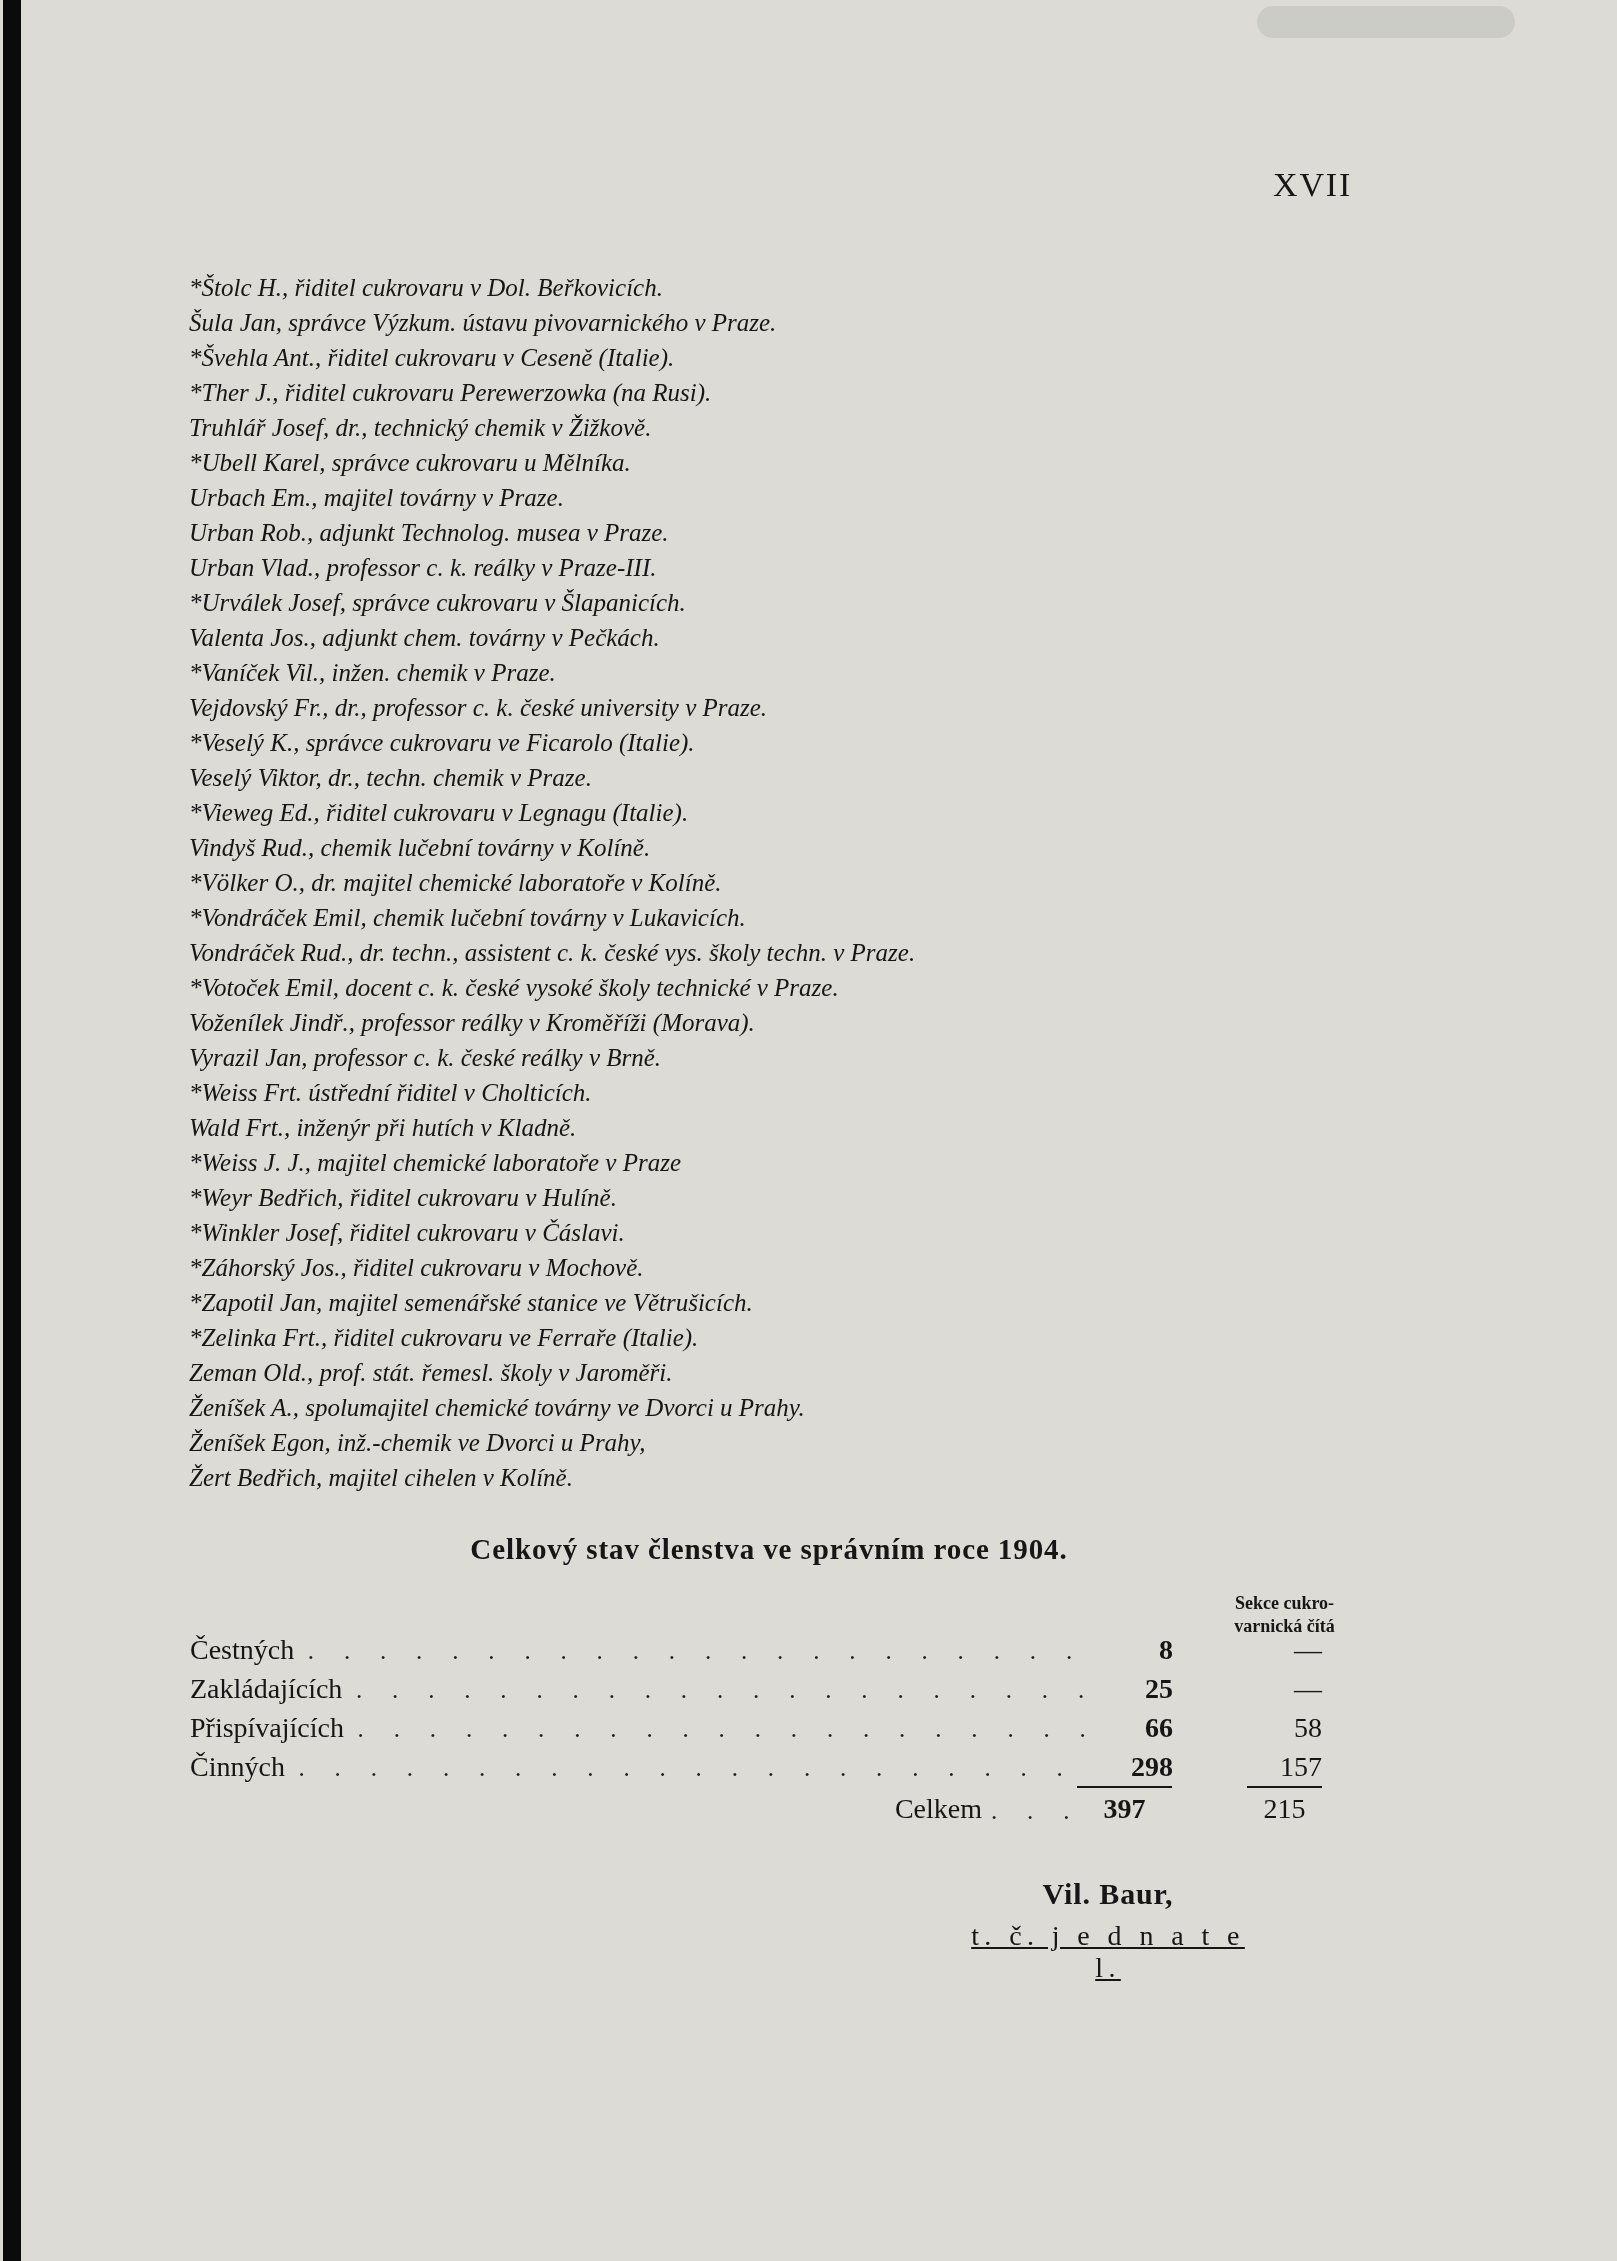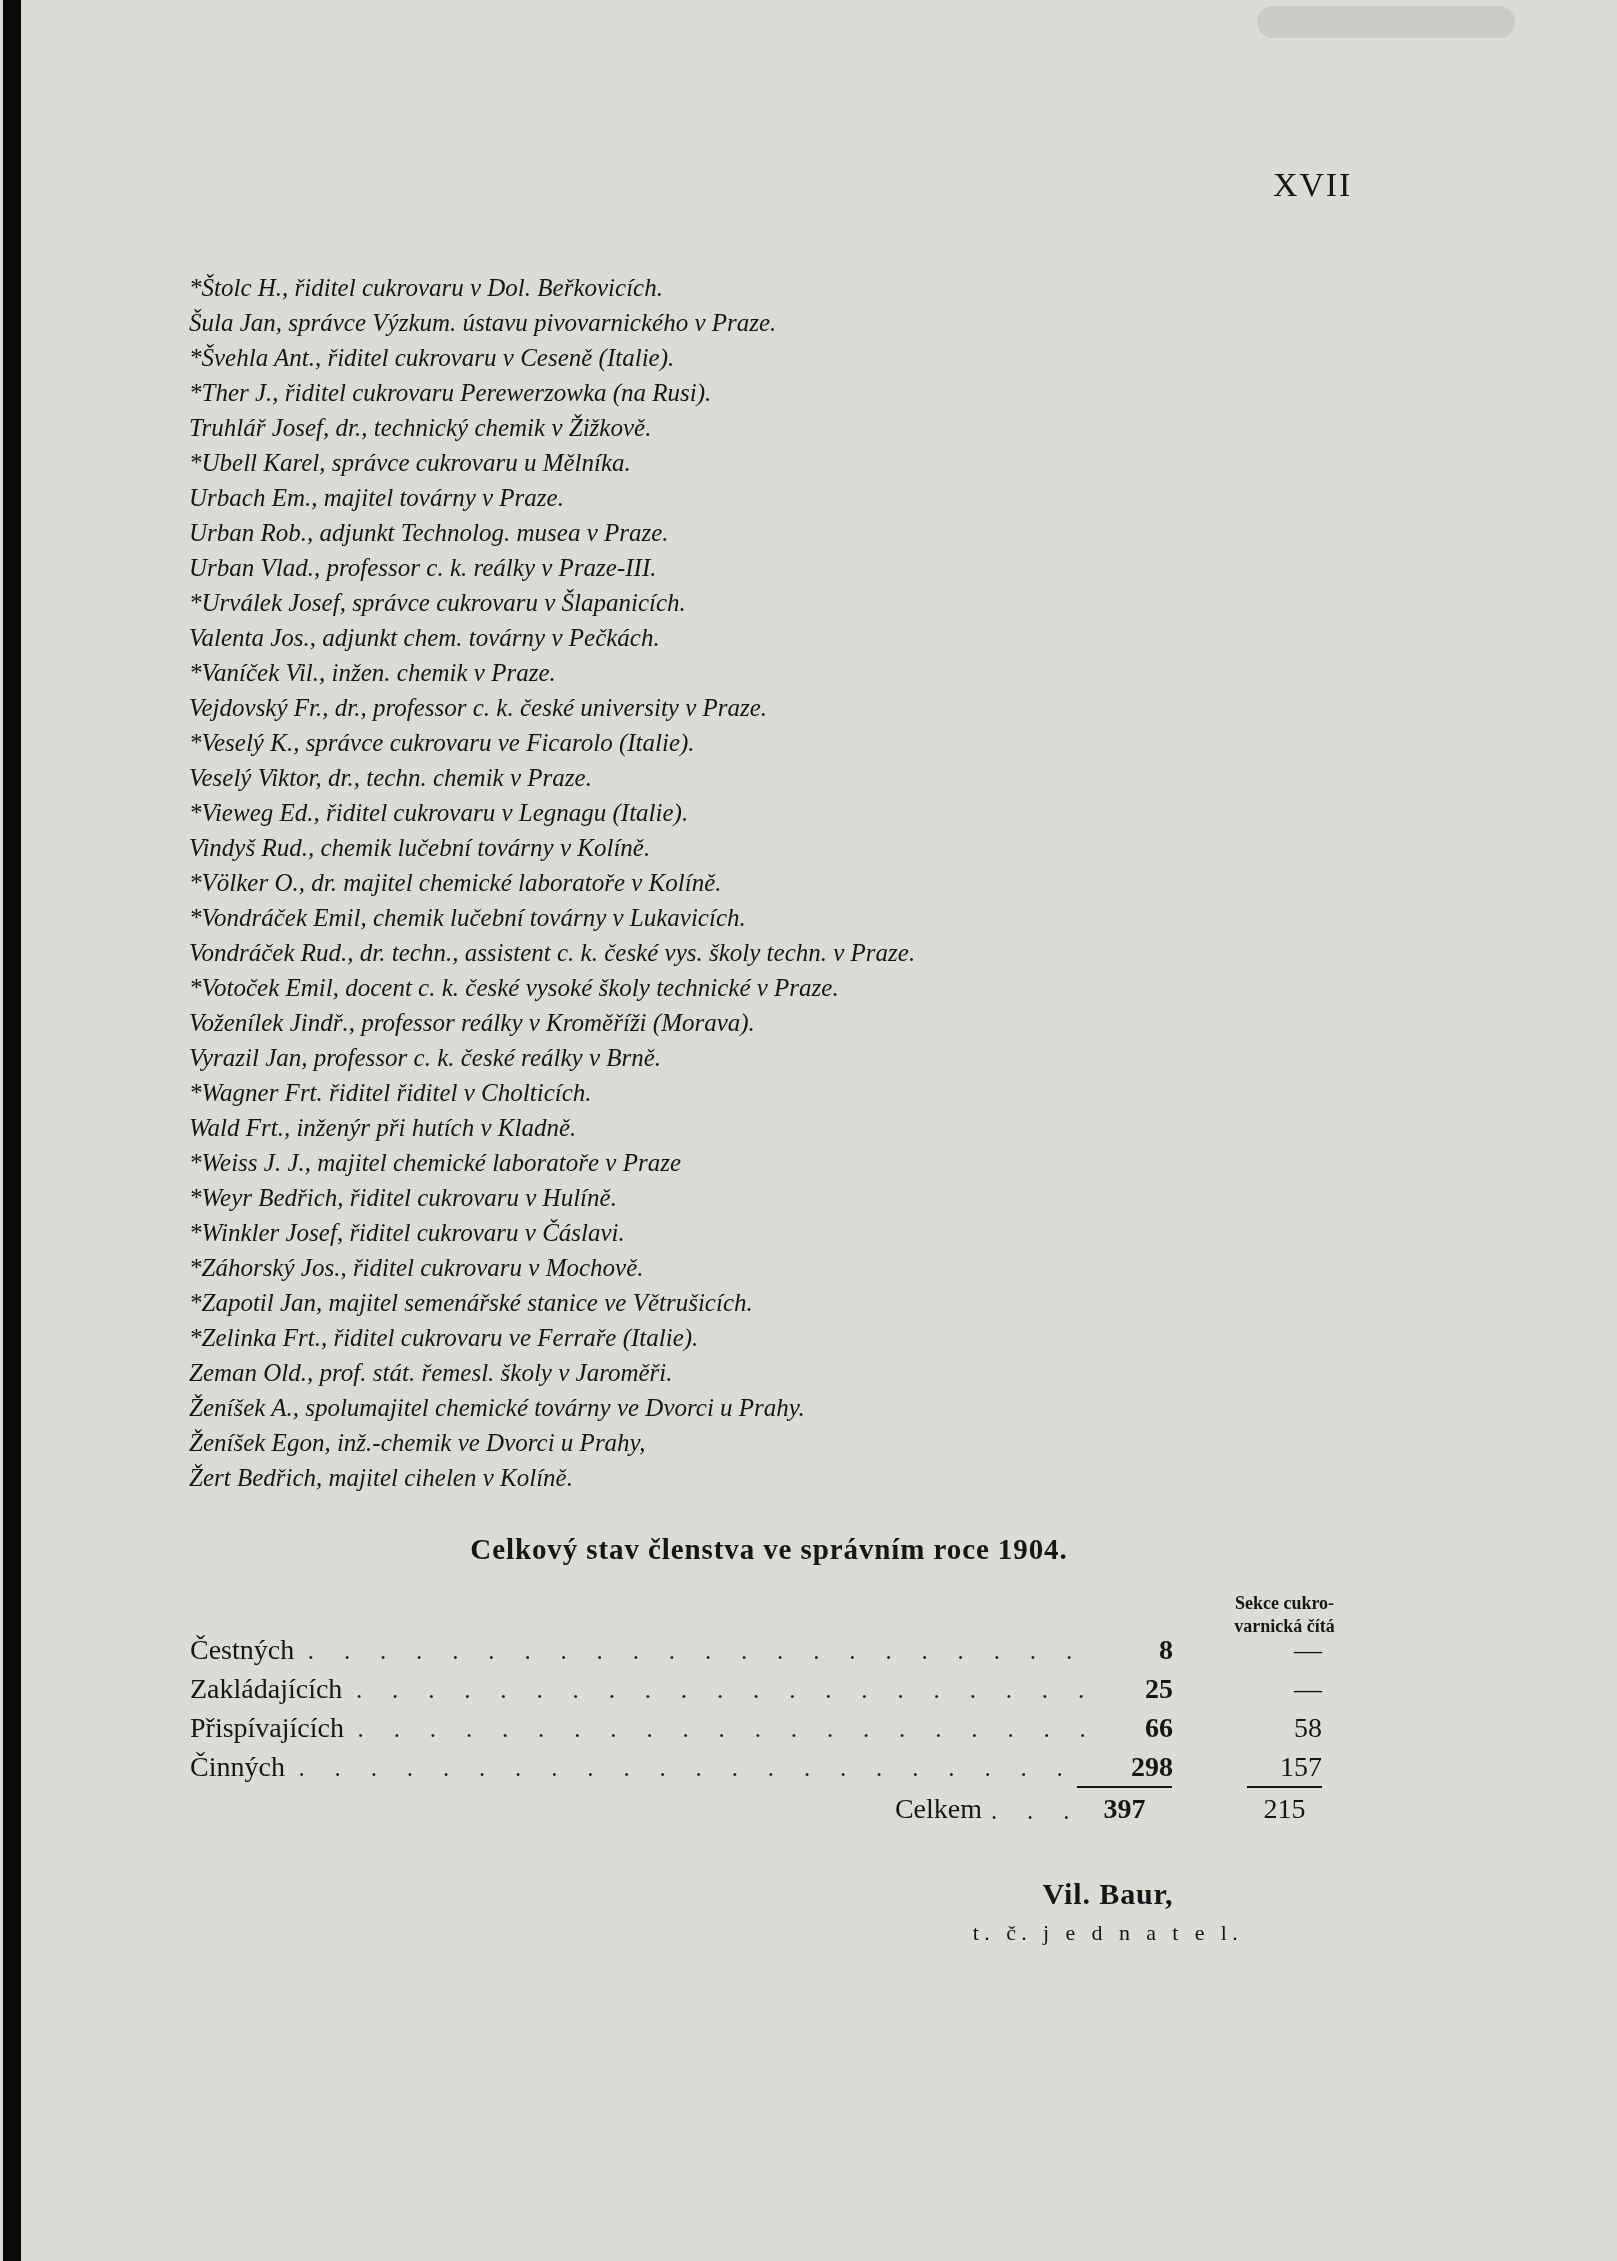--- a/index.html
+++ b/index.html
@@ -64,21 +64,21 @@
     flex:none;border-top:2.3px solid #161616;padding-top:4.5px;
     text-align:center;
   }
   .ctot{width:95px;font-weight:bold;}
   .cgap{flex:0 0 75px;}
   .csek{width:75px;}
   .signature{
     position:absolute;left:959px;top:1877px;width:298px;text-align:center;
   }
   .sig-name{font-size:30px;font-weight:bold;letter-spacing:0.9px;}
-  .sig-title{font-size:22px;letter-spacing:5.4px;margin-top:9px;}
+  .sig-title{font-size:28px;letter-spacing:5.4px;margin-top:9px;text-decoration:underline;}
 </style>
 </head>
 <body>
 
 <div class="page">
 
   <div class="edge-left"></div>
 
   <div class="corner-artifact"></div>
 
@@ -101,21 +101,21 @@
       <div class="member-line">*Veselý K., správce cukrovaru ve Ficarolo (Italie).</div>
       <div class="member-line">Veselý Viktor, dr., techn. chemik v Praze.</div>
       <div class="member-line">*Vieweg Ed., řiditel cukrovaru v Legnagu (Italie).</div>
       <div class="member-line">Vindyš Rud., chemik lučební továrny v Kolíně.</div>
       <div class="member-line">*Völker O., dr. majitel chemické laboratoře v Kolíně.</div>
       <div class="member-line">*Vondráček Emil, chemik lučební továrny v Lukavicích.</div>
       <div class="member-line">Vondráček Rud., dr. techn., assistent c. k. české vys. školy techn. v Praze.</div>
       <div class="member-line">*Votoček Emil, docent c. k. české vysoké školy technické v Praze.</div>
       <div class="member-line">Voženílek Jindř., professor reálky v Kroměříži (Morava).</div>
       <div class="member-line">Vyrazil Jan, professor c. k. české reálky v Brně.</div>
-      <div class="member-line">*Wagner Frt. řiditel řiditel v Cholticích.</div>
+      <div class="member-line">*Weiss Frt. ústřední řiditel v Cholticích.</div>
       <div class="member-line">Wald Frt., inženýr při hutích v Kladně.</div>
       <div class="member-line">*Weiss J. J., majitel chemické laboratoře v Praze</div>
       <div class="member-line">*Weyr Bedřich, řiditel cukrovaru v Hulíně.</div>
       <div class="member-line">*Winkler Josef, řiditel cukrovaru v Čáslavi.</div>
       <div class="member-line">*Záhorský Jos., řiditel cukrovaru v Mochově.</div>
       <div class="member-line">*Zapotil Jan, majitel semenářské stanice ve Větrušicích.</div>
       <div class="member-line">*Zelinka Frt., řiditel cukrovaru ve Ferraře (Italie).</div>
       <div class="member-line">Zeman Old., prof. stát. řemesl. školy v Jaroměři.</div>
       <div class="member-line">Ženíšek A., spolumajitel chemické továrny ve Dvorci u Prahy.</div>
       <div class="member-line">Ženíšek Egon, inž.-chemik ve Dvorci u Prahy,</div>

